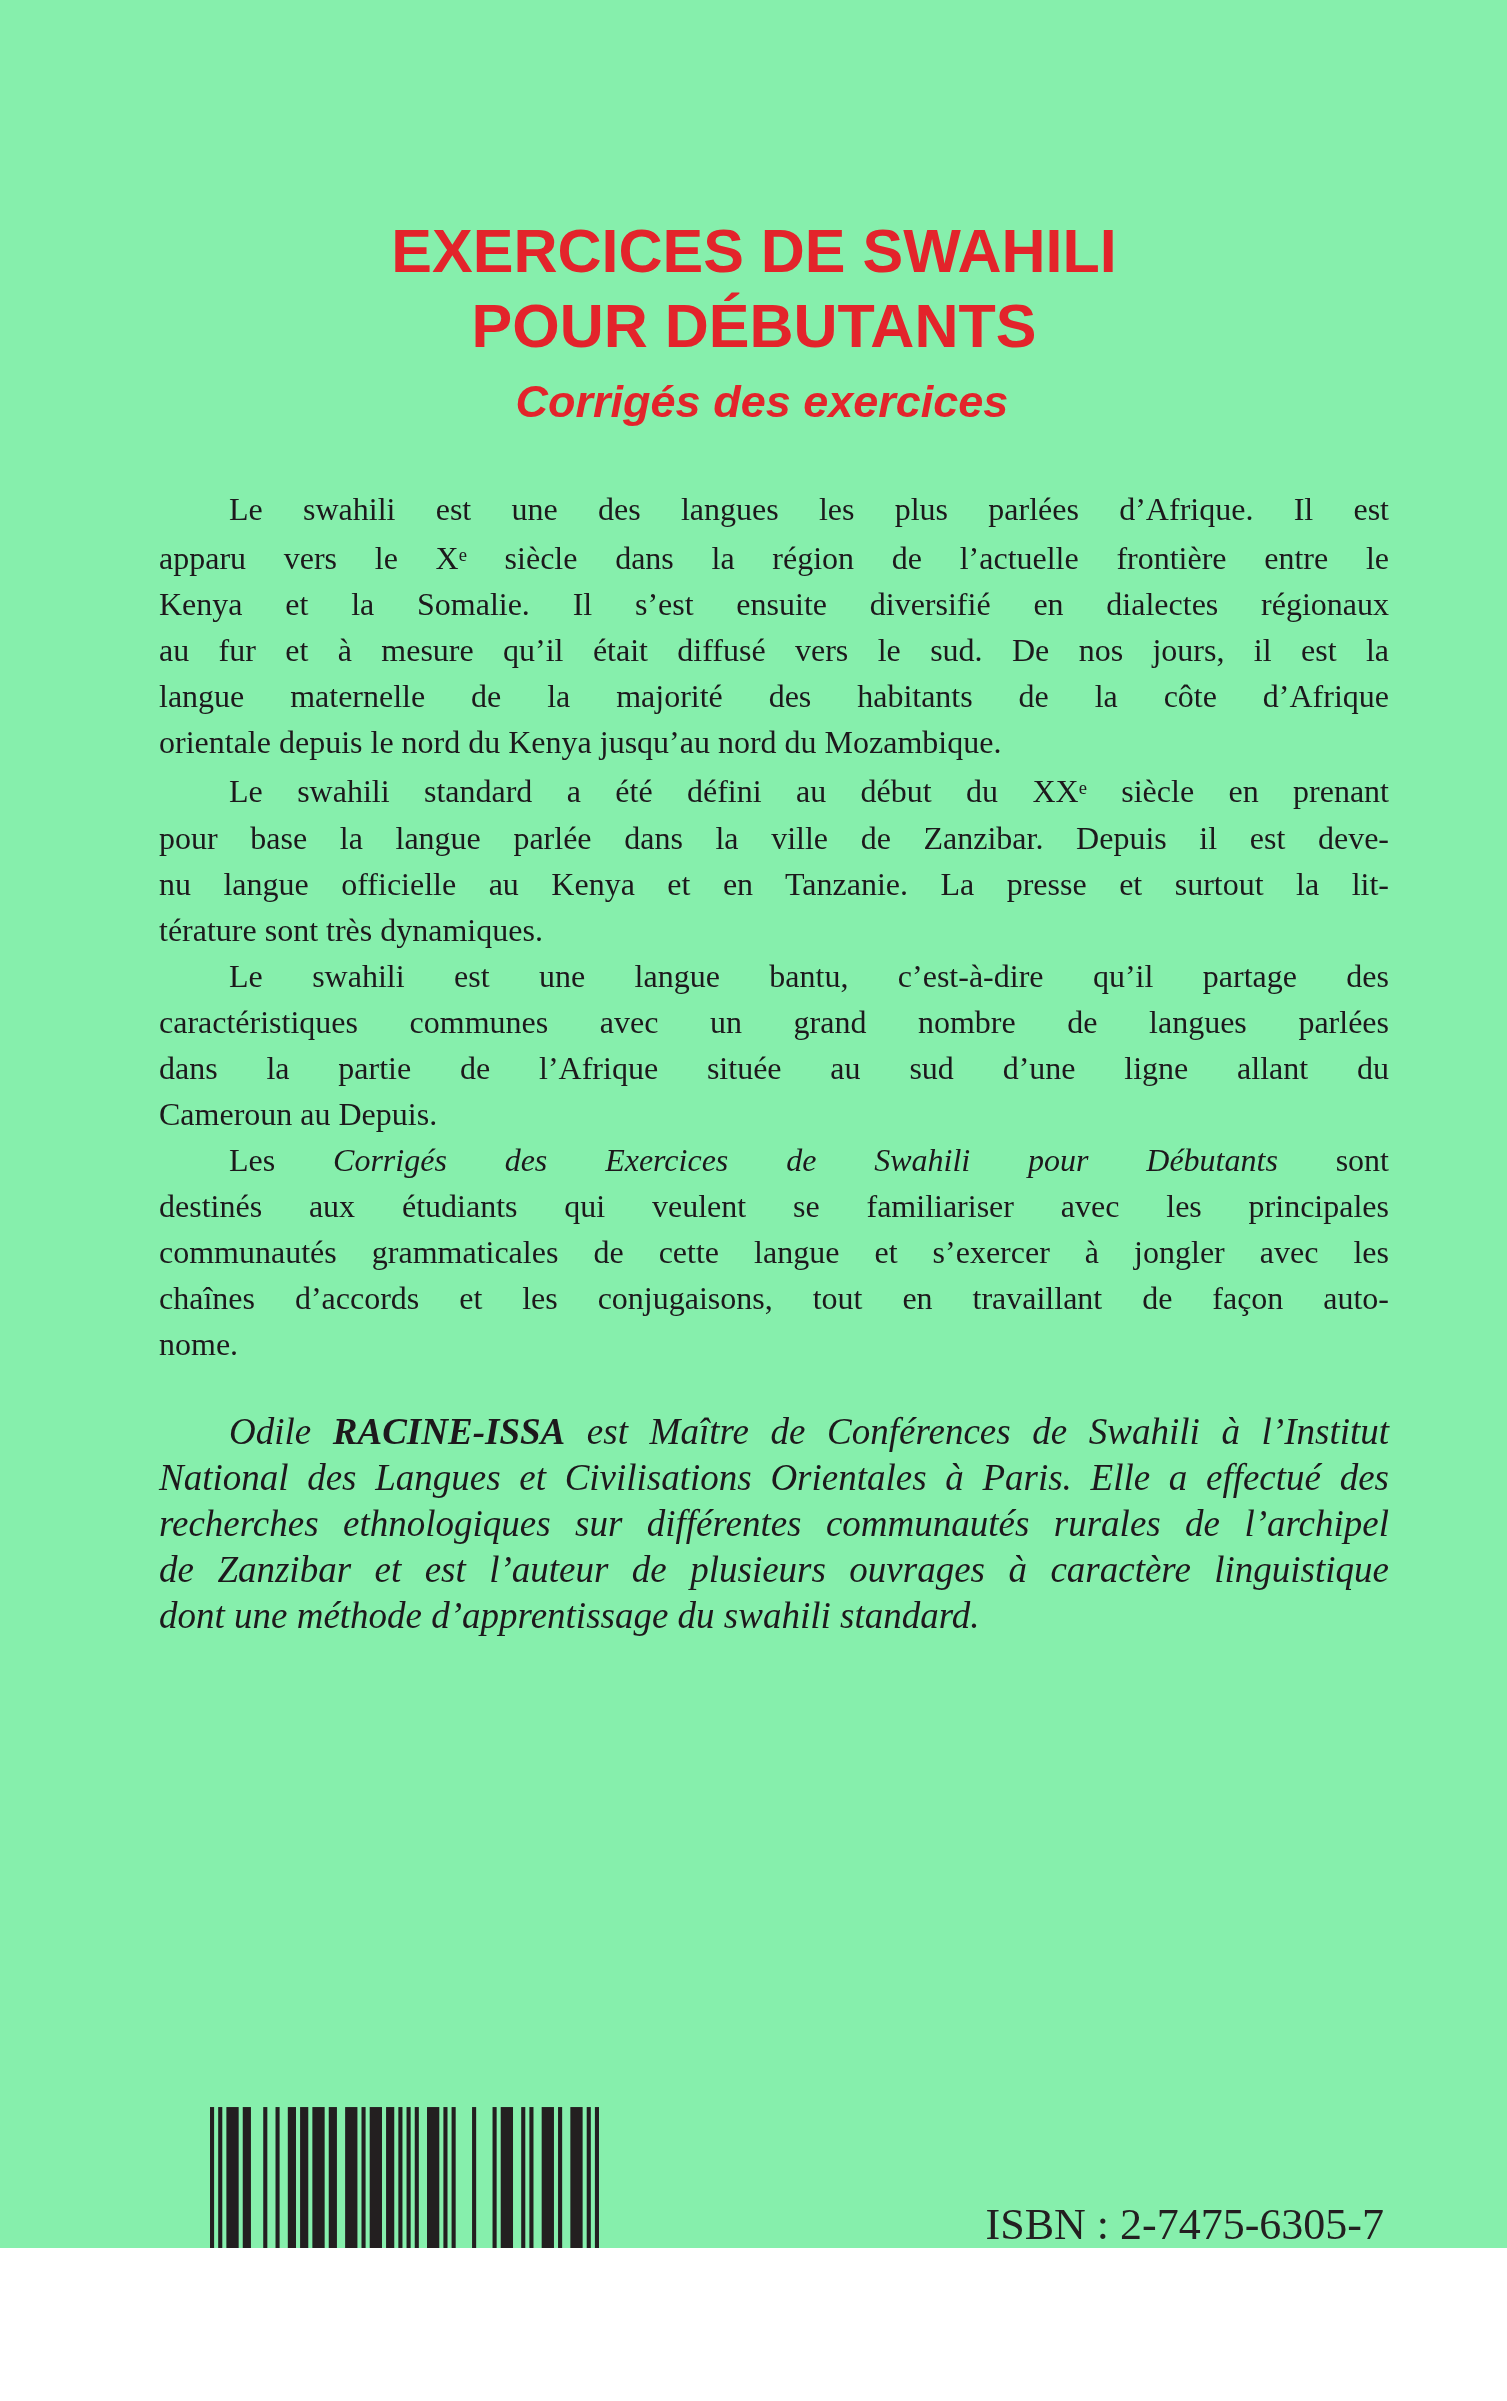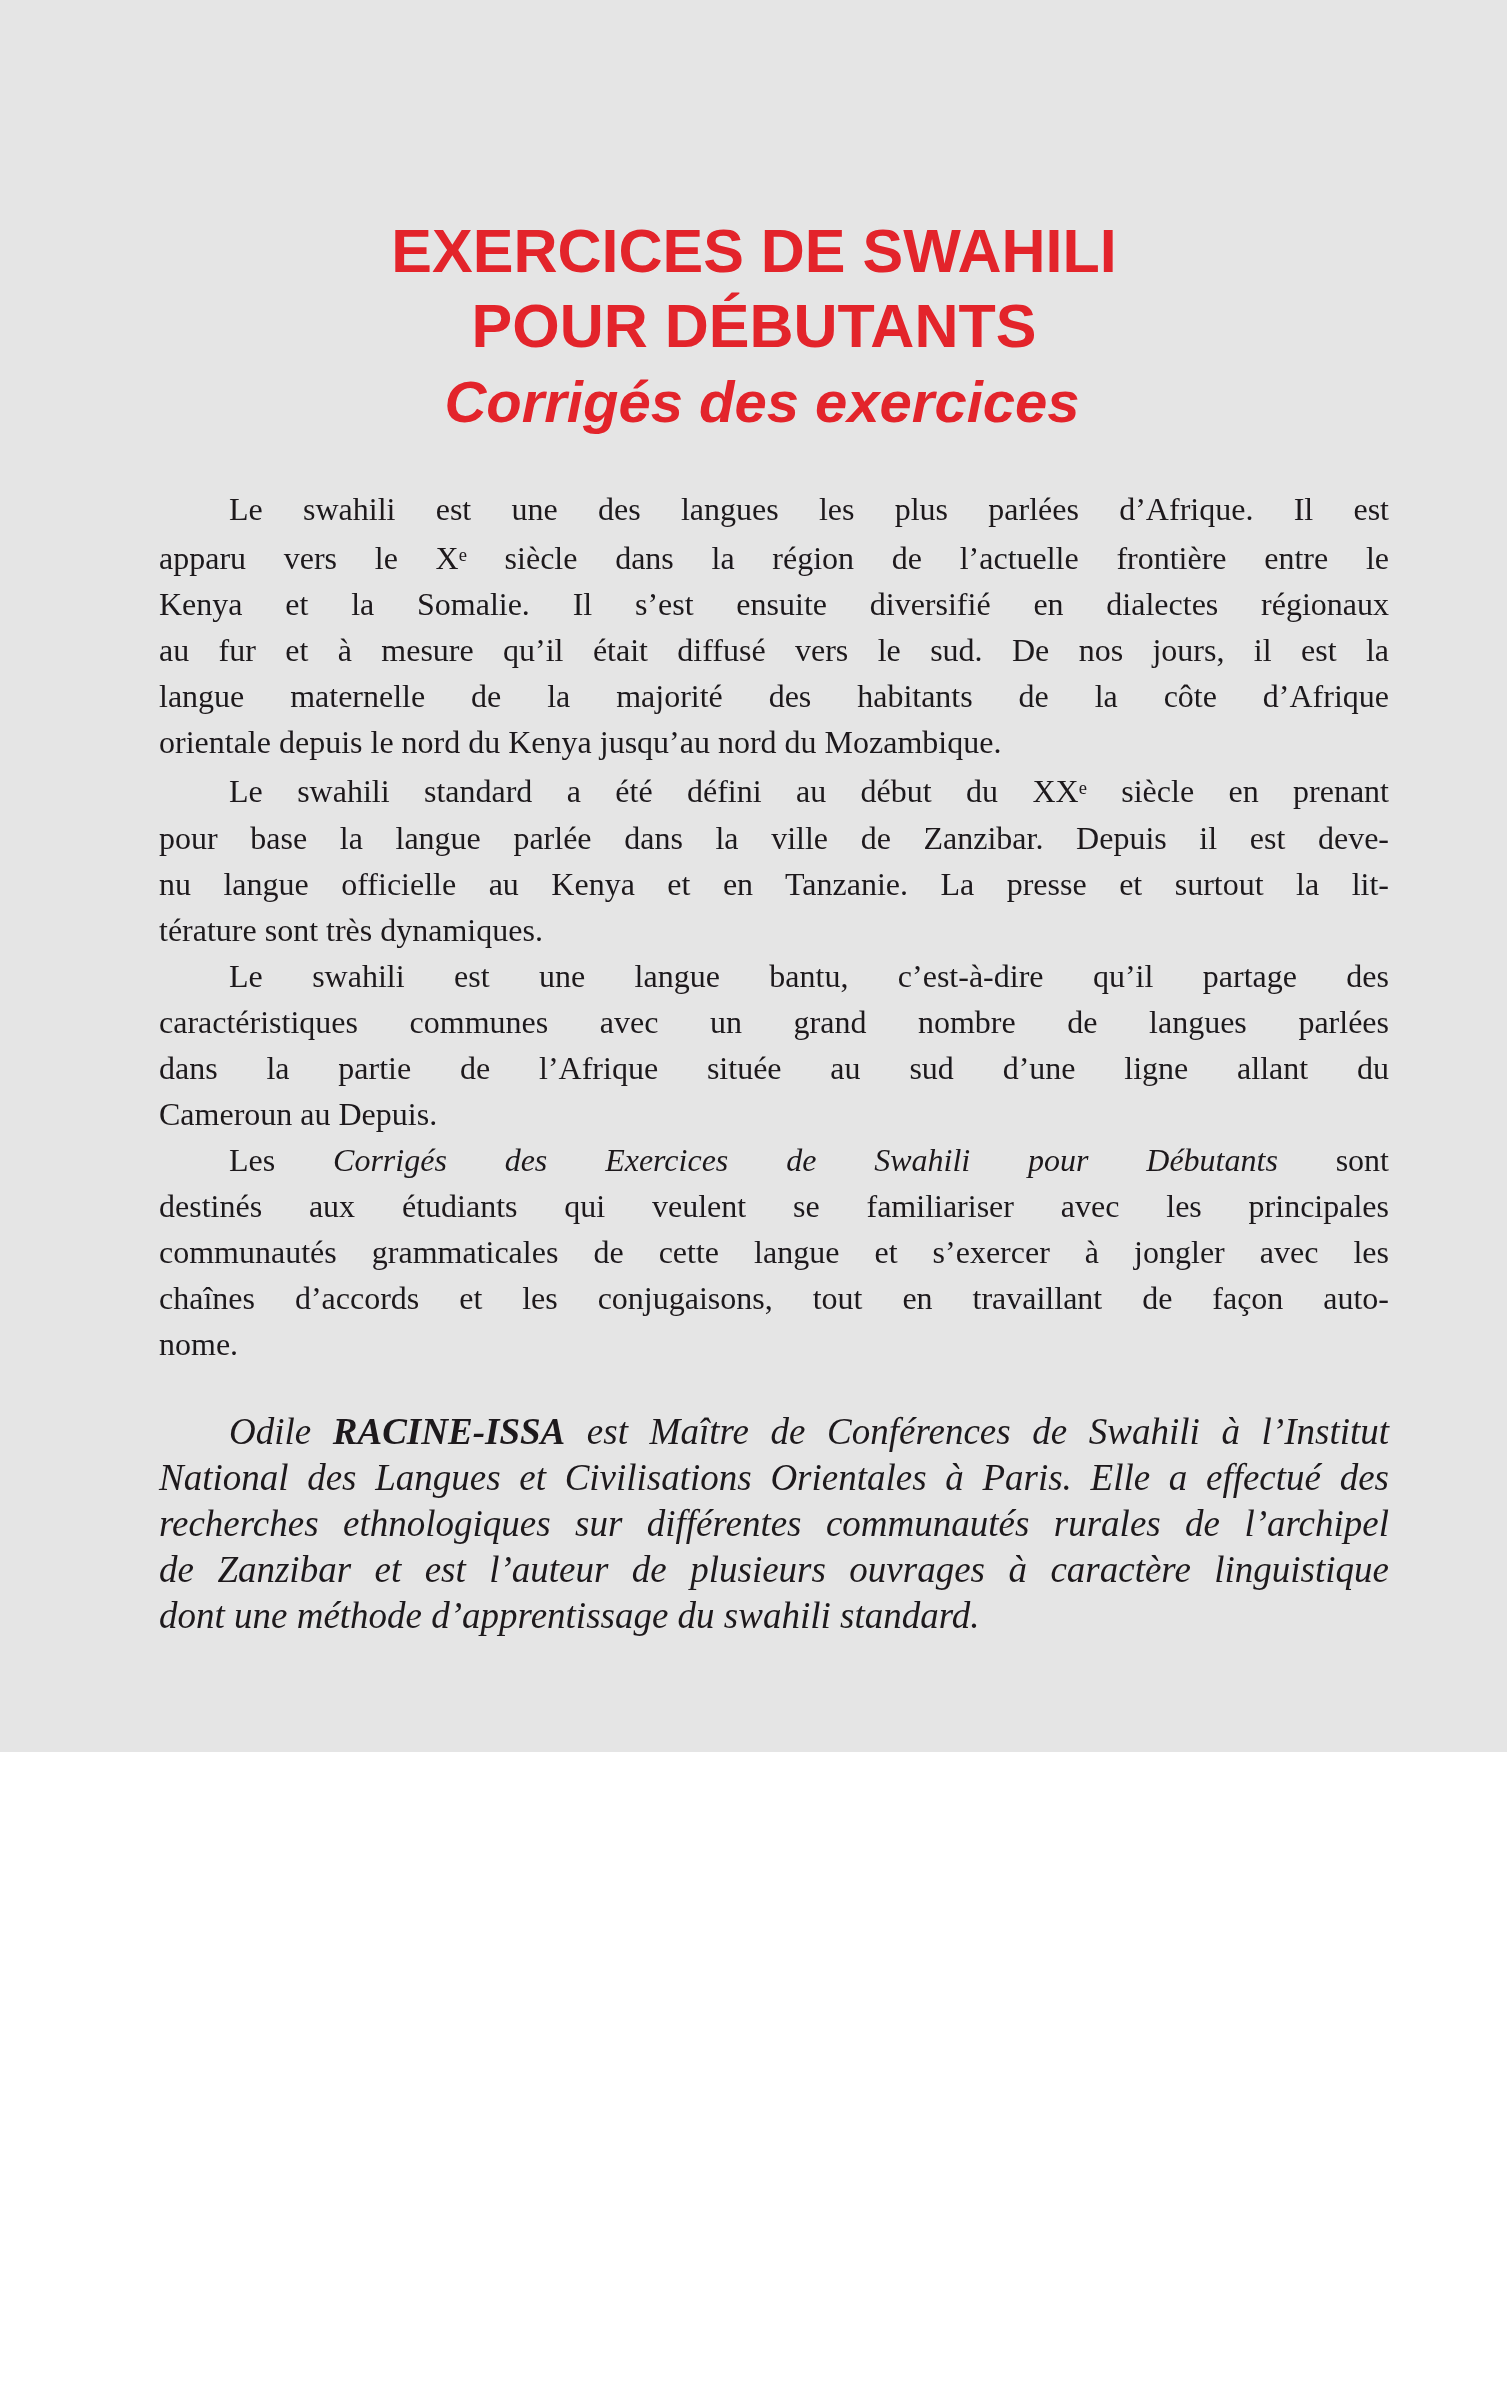--- a/index.html
+++ b/index.html
@@ -1,35 +1,35 @@
 <!DOCTYPE html>
 <html lang="fr" style="font-size:15px"><head>
 <meta charset="utf-8">
 <title>Exercices de swahili pour débutants — Corrigés des exercices (4e de couverture)</title>
 <style>
   html,body{margin:0;padding:0;background:#ffffff;}
   .page{
     position:relative;
-    width:1508px;height:1752px;
-    background:#e5e5e5;
+    width:1508px;height:2248px;
+    background:#86efac;
     overflow:hidden;
     font-family:"Liberation Serif", serif;
     color:#1d191c;
   }
   
   .title-block{
     position:absolute;
     top:214px;left:0;width:100%;
     text-align:center;
     font-family:"Liberation Sans", sans-serif;
     font-weight:bold;
     line-height:75px;
   }
   .title-line{font-size:61px;letter-spacing:0;}
-  .title-sub{font-size:58px;font-style:italic;padding-left:16px;}
+  .title-sub{font-size:45px;font-style:italic;padding-left:16px;}
   
   .text-block{
     position:absolute;
     left:159px;top:486px;
     width:1230px;
   }
   .para{
     font-size:32px;
     line-height:46px;
     text-align:justify;

